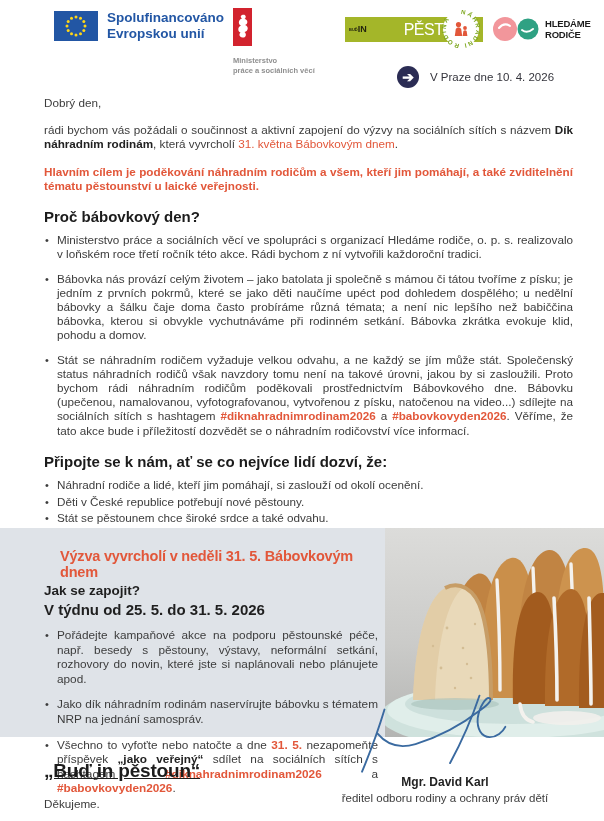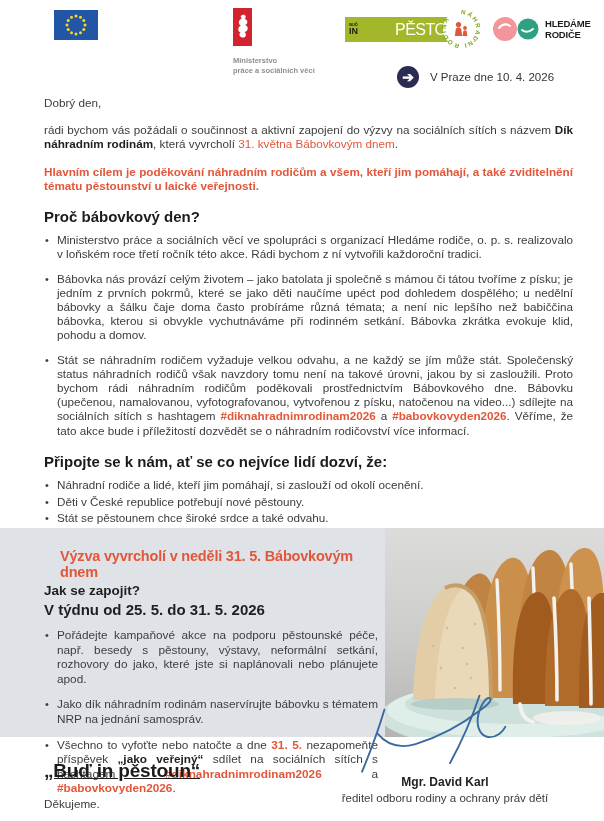--- a/index.html
+++ b/index.html
@@ -6,21 +6,21 @@
   .page{width:604px;height:821px;position:relative;background:#ffffff;
         font-family:"Liberation Sans", sans-serif;color:#3c3c3c;overflow:hidden;margin:0 auto;}
 
   
   .logo-eu{position:absolute;left:54px;top:10px;display:flex;align-items:center;gap:9px;}
   .logo-eu .txt{font-size:13.5px;font-weight:bold;color:#2256a4;line-height:1.15;}
   .logo-mpsv{position:absolute;left:233px;top:8px;display:flex;align-items:flex-start;gap:6px;flex-direction:column;}
   .logo-mpsv .txt{font-size:7.5px;color:#8f8f8f;line-height:1.35;padding-top:4px;font-weight:bold;}
   .logo-pestoun{position:absolute;left:345px;top:17px;background:#a4b629;height:25px;
                 display:flex;align-items:center;padding:0 6px 0 4px;}
-  .logo-pestoun .mini{display:flex;flex-direction:column;align-items:center;line-height:1;
+  .logo-pestoun .mini{display:flex;flex-direction:row;align-items:center;line-height:1;
                       color:#23250f;margin-right:1px;}
   .logo-pestoun .mini .b{font-size:4px;font-weight:bold;}
   .logo-pestoun .mini .i{font-size:9px;font-weight:bold;}
   .logo-pestoun .nm{color:#ffffff;font-weight:normal;font-size:16px;letter-spacing:-0.5px;
                     font-stretch:condensed;padding-left:36px;}
   .logo-circle{position:absolute;left:442px;top:10px;width:38px;height:38px;}
   .logo-hledame{position:absolute;left:492px;top:16px;display:flex;align-items:center;gap:5px;}
   .logo-hledame .txt{font-size:9.5px;font-weight:bold;color:#1c1c1c;line-height:1.1;letter-spacing:-0.2px;}
 
   
@@ -76,20 +76,24 @@
         <circle cx="29.8" cy="19.5" r="1.5"></circle>
           <circle cx="26.5" cy="22.8" r="1.5"></circle>
         <circle cx="22" cy="24" r="1.5"></circle>
           <circle cx="17.5" cy="22.8" r="1.5"></circle>
         <circle cx="14.2" cy="19.5" r="1.5"></circle>
           <circle cx="13" cy="15" r="1.5"></circle>
         <circle cx="14.2" cy="10.5" r="1.5"></circle>
           <circle cx="17.5" cy="7.2" r="1.5"></circle>
       </g>
     </svg>
+    <div class="txt">
+      <div>Spolufinancováno</div>
+      <div>Evropskou unií</div>
+    </div>
   </div>
 
   <div class="logo-mpsv">
     <svg width="19" height="38" viewBox="0 0 19 38">
       <rect width="19" height="38" fill="#d2232e"></rect>
       <path fill="#ffffff" d="M9,7 C12.5,5.5 14,9 11.5,11 C15,11.5 15.5,16 12,17 C15.8,18 15.8,23 11.5,24 C14,26 13,30 9.5,29.5 C6,29 5.8,26 7.5,24.5 C4.5,23.5 4.5,18.8 8,17.5 C5,16.5 5,11.5 9,10.5 C7.2,9.5 7.4,7.6 9,7 Z"></path>
     </svg>
     <div class="txt">
       <div>Ministerstvo</div>
       <div>práce a sociálních věcí</div>
@@ -213,21 +217,21 @@
           <circle cx="82" cy="136" r="1.2"></circle>
       </g>
       <ellipse cx="70" cy="176" rx="44" ry="6" fill="#a9c2bb" opacity="0.6"></ellipse>
     </svg>
 
     <div class="box-text">
       <div class="box-h1">Výzva vyvrcholí v neděli 31. 5. Bábovkovým dnem</div>
       <div class="box-h2">Jak se zapojit?</div>
       <div class="box-h3">V týdnu od 25. 5. do 31. 5. 2026</div>
       <ul class="dots">
-        <li>Pořádejte kampaňové akce na podporu pěstounské péče, např. besedy s pěstouny, výstavy, neformální setkání, rozhovory do jako, které jste si naplánovali nebo plánujete apod.</li>
+        <li>Pořádejte kampaňové akce na podporu pěstounské péče, např. besedy s pěstouny, výstavy, neformální setkání, rozhovory do novin, které jste si naplánovali nebo plánujete apod.</li>
         <li>Jako dík náhradním rodinám naservírujte bábovku s tématem NRP na jednání samospráv.</li>
         <li><span>Všechno to vyfoťte nebo natočte a dne </span><span class="accent-b">31. 5.</span><span> nezapomeňte příspěvek </span><b>„jako veřejný“</b><span> sdílet na sociálních sítích s hashtagem </span><span class="accent-b">#diknahradnimrodinam2026</span><span> a </span><span class="accent-b">#babovkovyden2026</span><span>.</span></li>
       </ul>
     </div>
   </div>
 
   <div class="quote">„Buď in pěstoun“</div>
   <div class="thanks">Děkujeme.</div>
 
   <svg class="sig" viewBox="0 0 200 95">

